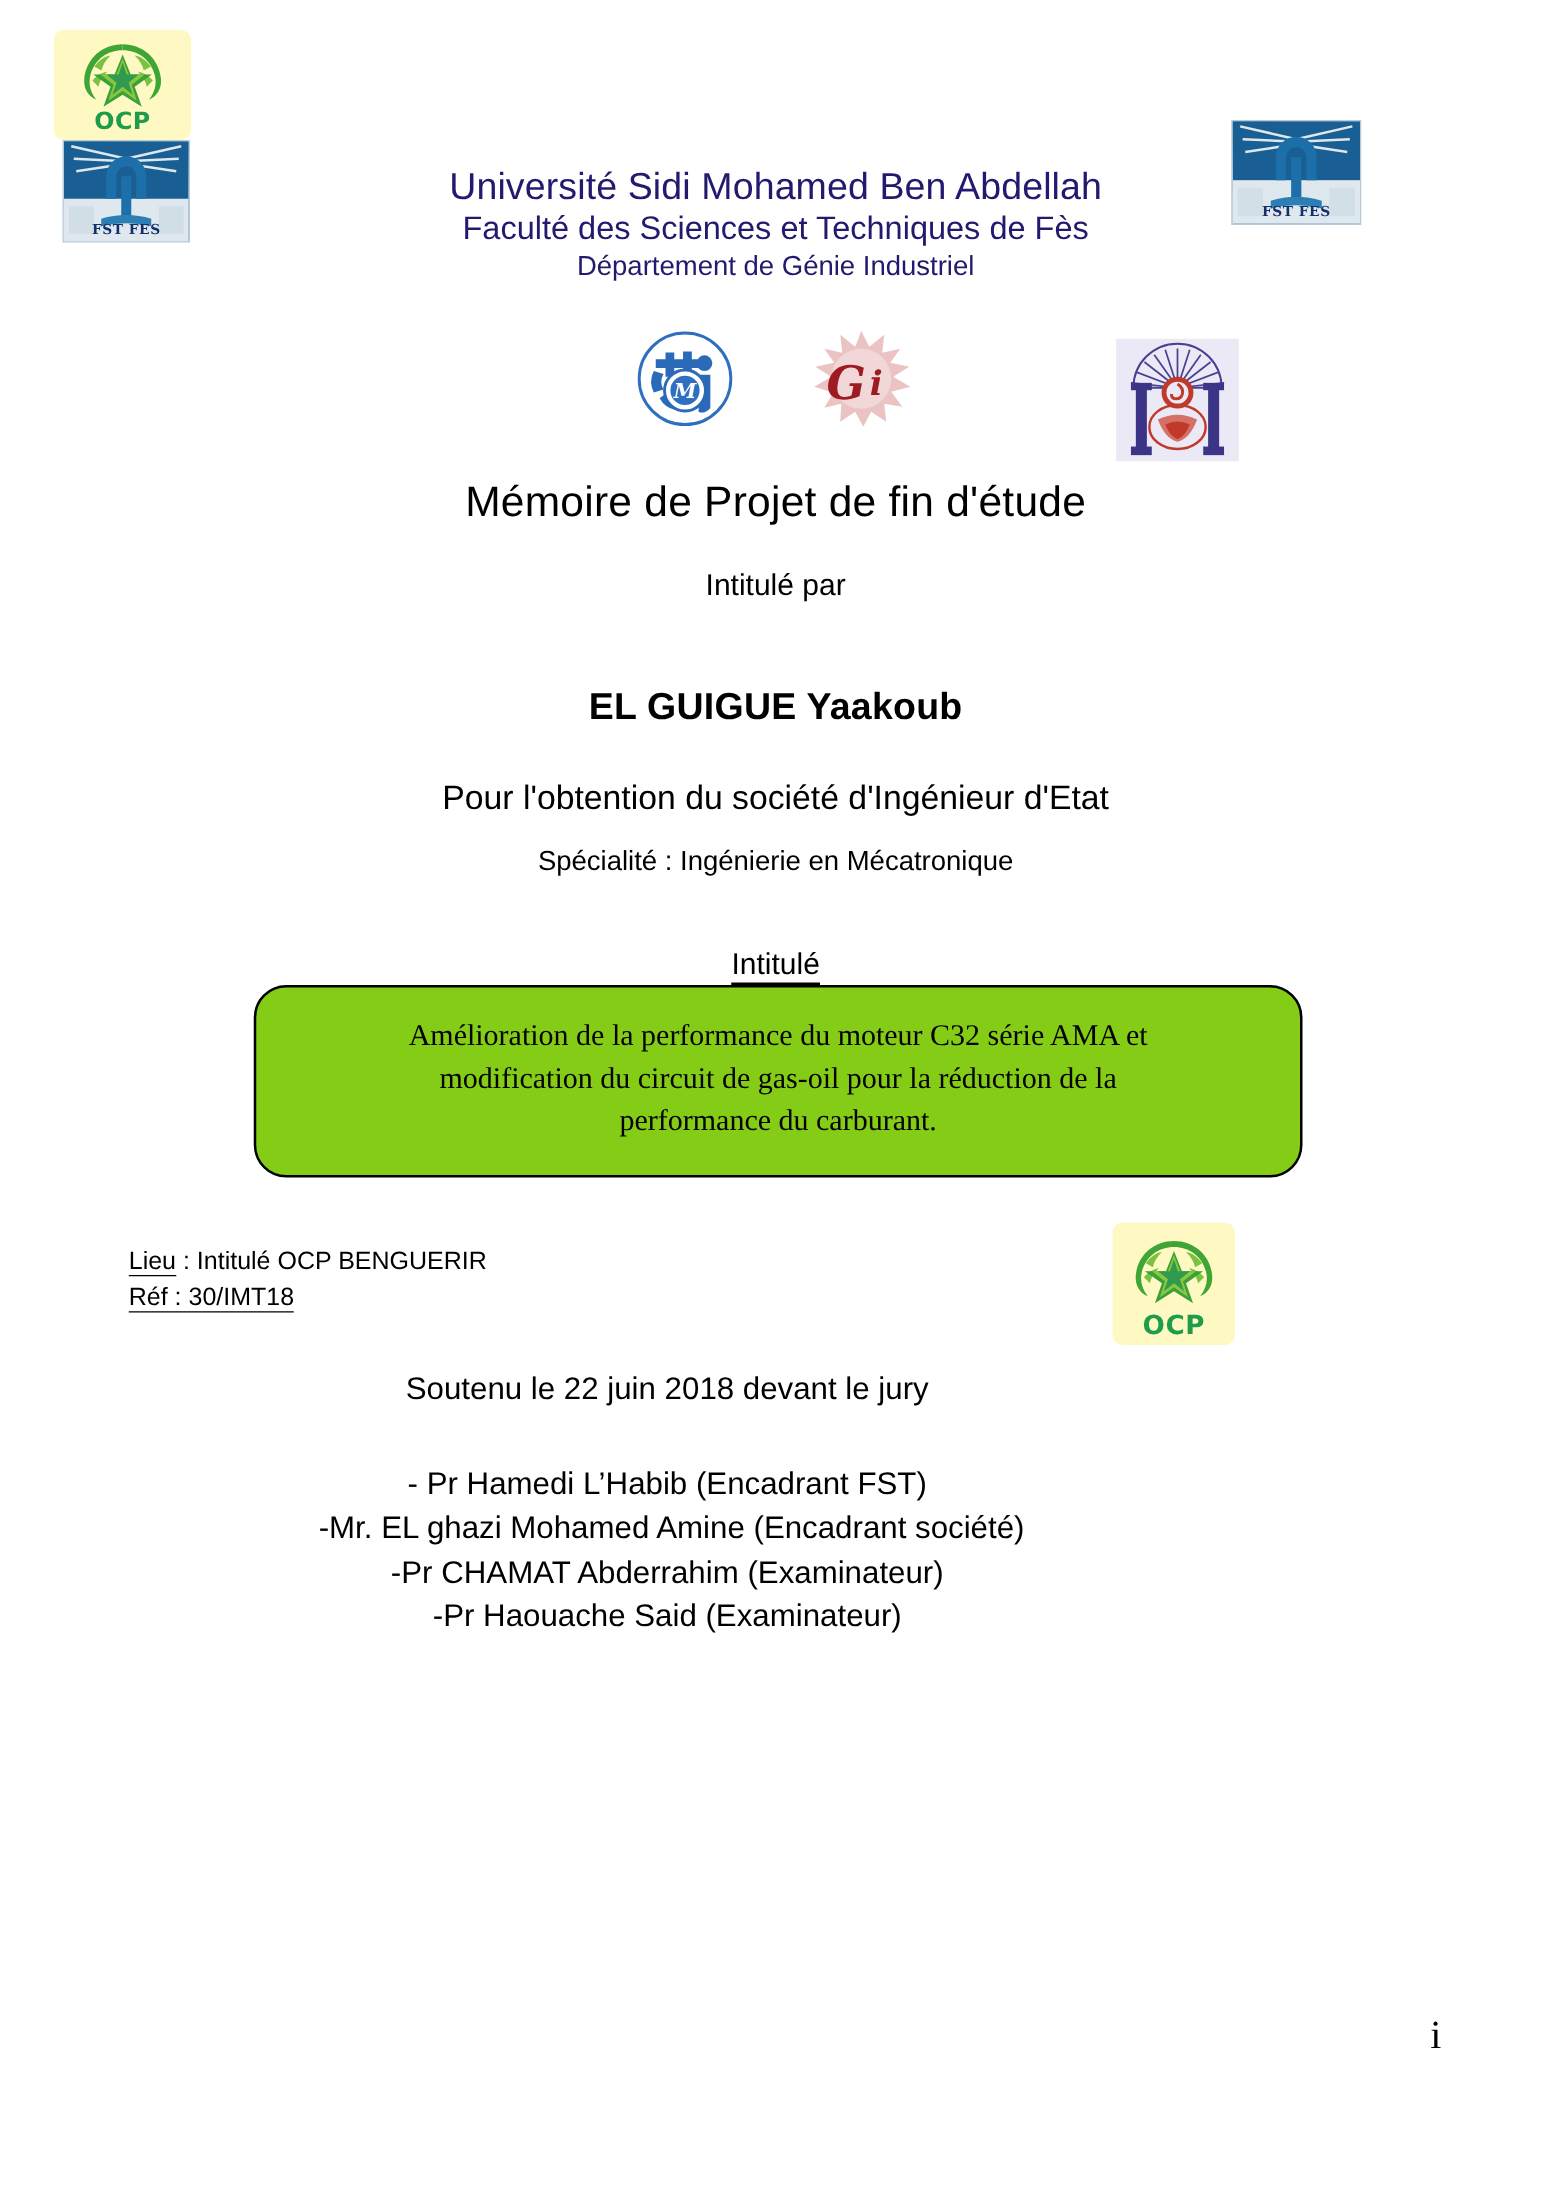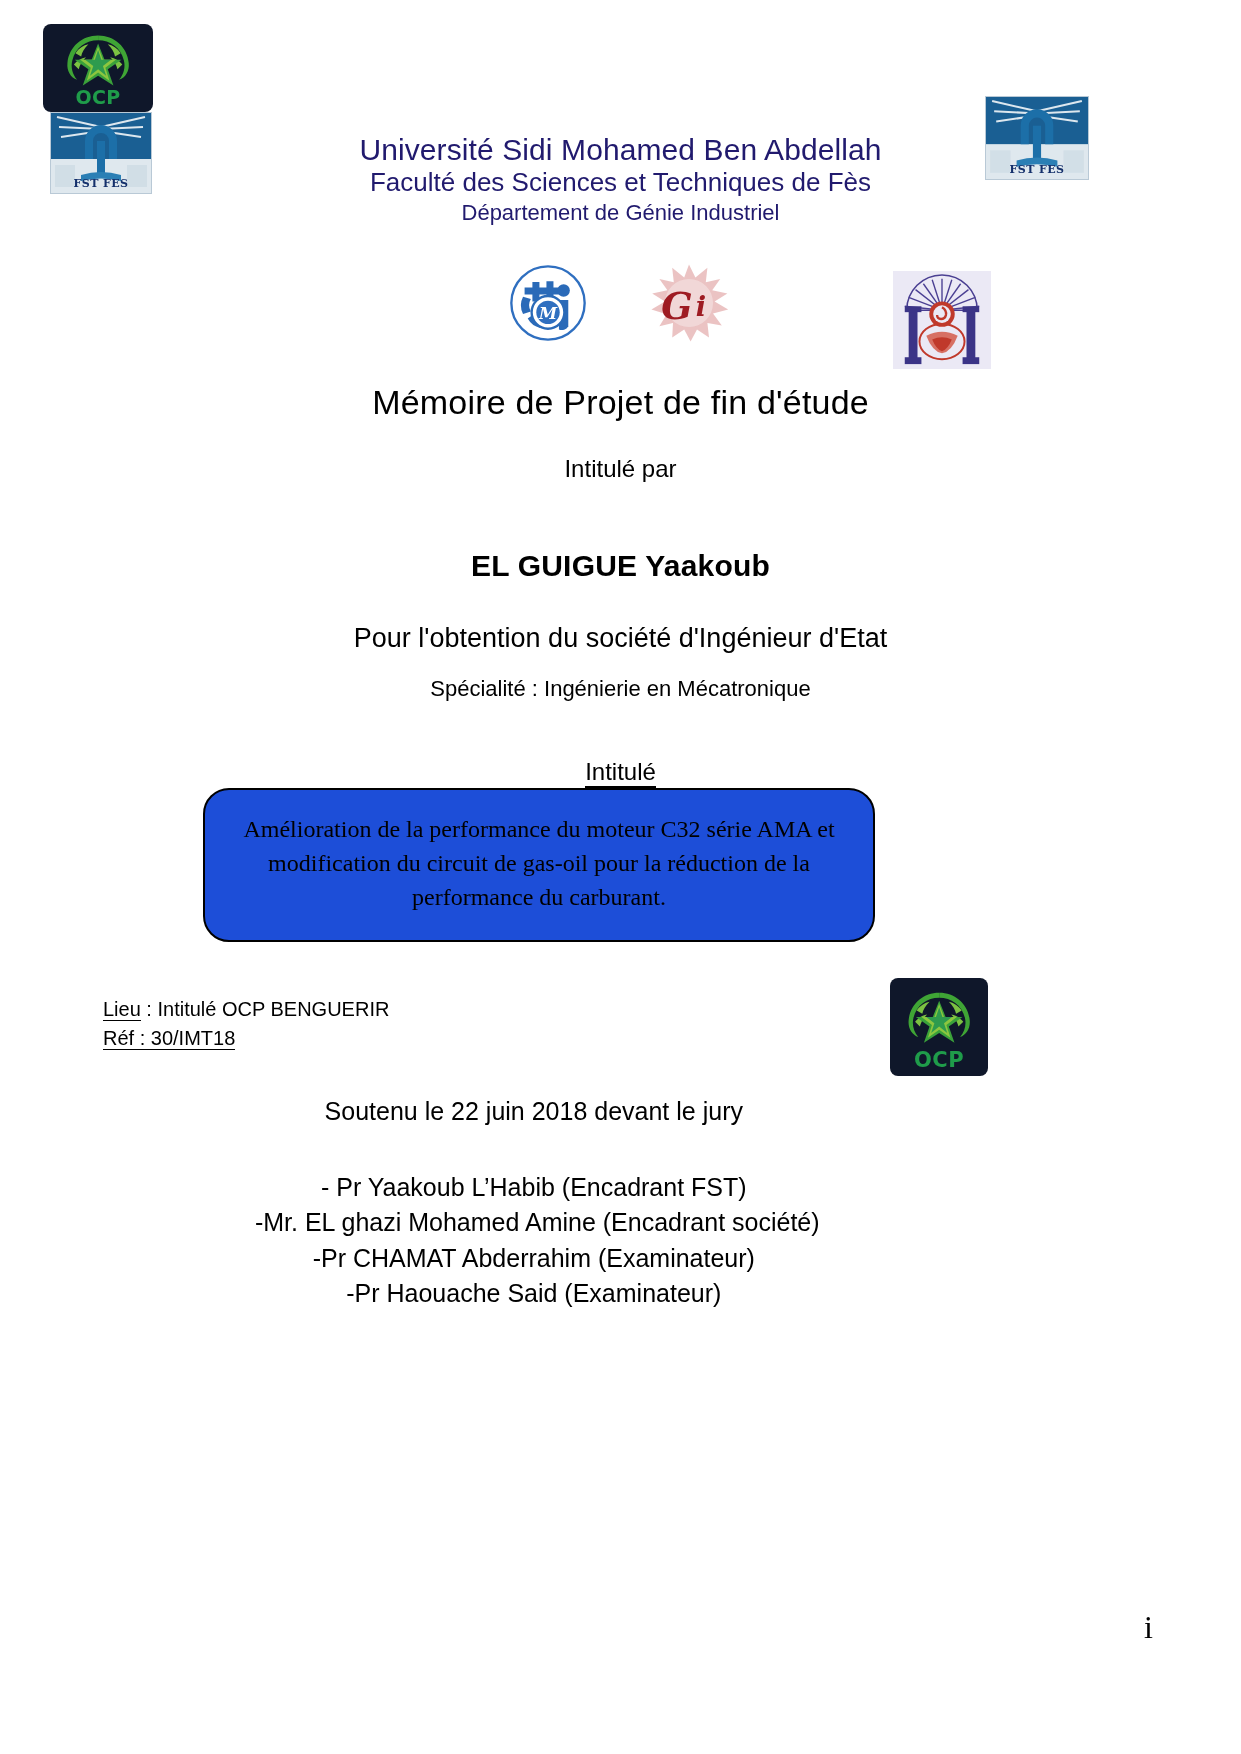--- a/index.html
+++ b/index.html
@@ -20,21 +20,21 @@
     position: absolute;
     inset: 0;
   }
 
   
   .logo {
     position: absolute;
   }
 
   .ocp-logo {
-    background: #0f172a;
+    background: #fef9c3;
     border-radius: 8px;
     display: flex;
     flex-direction: column;
     align-items: center;
     justify-content: center;
   }
   .ocp-wreath {
     position: relative;
     width: 82%;
     height: 66%;
@@ -147,30 +147,30 @@
   .intitule-label span {
     border-bottom: 2px solid #000;
     padding-bottom: 1px;
   }
 
   
   .title-box {
     position: absolute;
     left: 203px;
     top: 788px;
-    width: 672px;
+    width: 839px;
     box-sizing: border-box;
     border: 2px solid #000000;
     border-radius: 26px;
     padding: 22px 34px 26px 34px;
     text-align: center;
     font-family: "Liberation Serif", serif;
     font-size: 24px;
     line-height: 1.42;
-    background: #1d4ed8;
+    background: #84cc16;
   }
 
   
   .lieu-block {
     position: absolute;
     left: 103px;
     top: 995px;
     font-size: 20px;
     line-height: 1.45;
     text-align: left;
@@ -376,21 +376,21 @@
         <path d="M50 22 L56 38 L72 38 L59 48 L64 64 L50 54 L36 64 L41 48 L28 38 L44 38 Z" fill="#8cc63f"></path>
         <path d="M50 26 L54 38 L66 38 L56 46 L60 58 L50 50 L40 58 L44 46 L34 38 L46 38 Z" fill="#2e9b4e"></path>
       </svg>
     </div>
     <div class="ocp-word" style="font-size:21px; margin-top:2px;">OCP</div>
   </div>
 
   <div class="jury-block">
     <div class="defense-line">Soutenu le 22 juin 2018 devant le jury</div>
     <div class="jury-list">
-      <div>- Pr Yaakoub L’Habib (Encadrant FST)</div>
+      <div>- Pr Hamedi L’Habib (Encadrant FST)</div>
       <div> -Mr. EL ghazi Mohamed Amine (Encadrant société)</div>
       <div>-Pr CHAMAT Abderrahim (Examinateur)</div>
       <div>-Pr Haouache Said (Examinateur)</div>
     </div>
   </div>
 
   <div class="page-number">i</div>
 
 </div>
 

